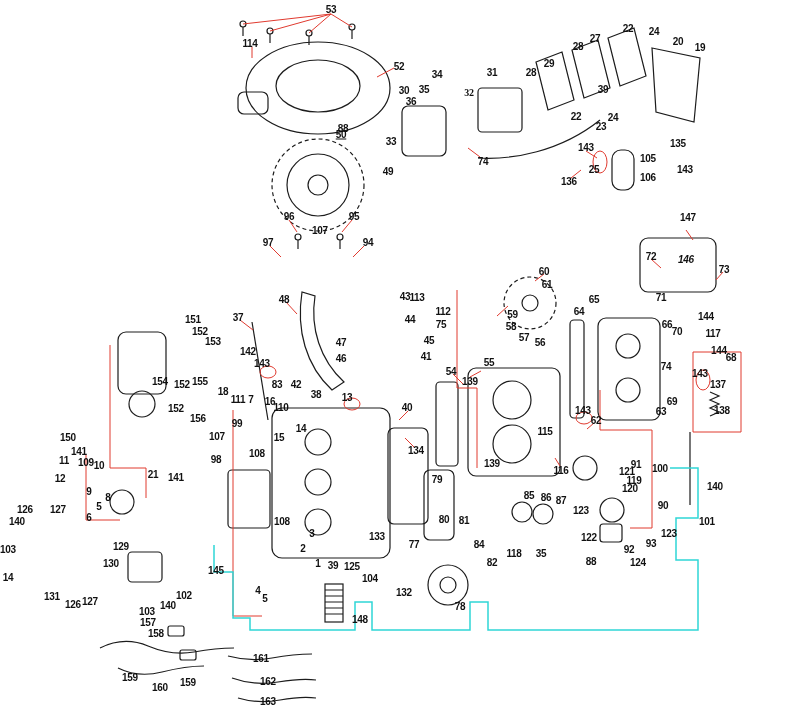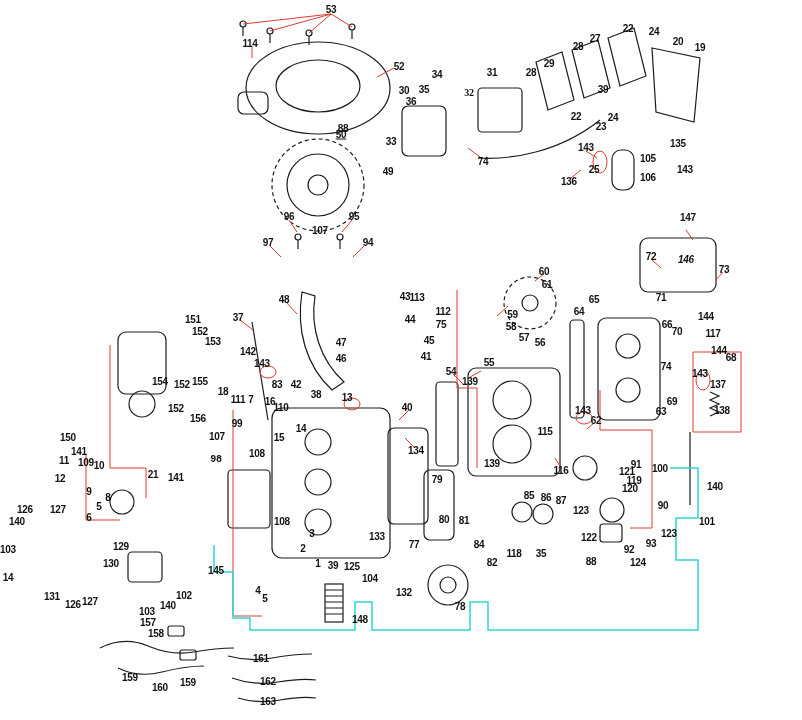--- a/index.html
+++ b/index.html
@@ -228,21 +228,21 @@
       <span class="part-label" style="left: 251px; top: 399px;">7</span>
       <span class="part-label" style="left: 296px; top: 384px;">42</span>
       <span class="part-label" style="left: 316px; top: 394px;">38</span>
       <span class="part-label" style="left: 347px; top: 397px;">13</span>
       <span class="part-label" style="left: 176px; top: 408px;">152</span>
       <span class="part-label" style="left: 198px; top: 418px;">156</span>
       <span class="part-label" style="left: 281px; top: 407px;">110</span>
       <span class="part-label" style="left: 270px; top: 401px;">16</span>
       <span class="part-label" style="left: 237px; top: 423px;">99</span>
       <span class="part-label" style="left: 217px; top: 436px;">107</span>
-      <span class="part-label" style="left: 216px; top: 459px; font-family: Liberation Mono, monospace;">98</span>
+      <span class="part-label" style="left: 216px; top: 459px;">98</span>
       <span class="part-label" style="left: 257px; top: 453px;">108</span>
       <span class="part-label" style="left: 279px; top: 437px;">15</span>
       <span class="part-label" style="left: 301px; top: 428px;">14</span>
       <span class="part-label" style="left: 153px; top: 474px;">21</span>
       <span class="part-label" style="left: 176px; top: 477px;">141</span>
       <span class="part-label" style="left: 68px; top: 437px;">150</span>
       <span class="part-label" style="left: 79px; top: 451px;">141</span>
       <span class="part-label" style="left: 86px; top: 462px;">109</span>
       <span class="part-label" style="left: 99px; top: 465px;">10</span>
       <span class="part-label" style="left: 64px; top: 460px;">11</span>

